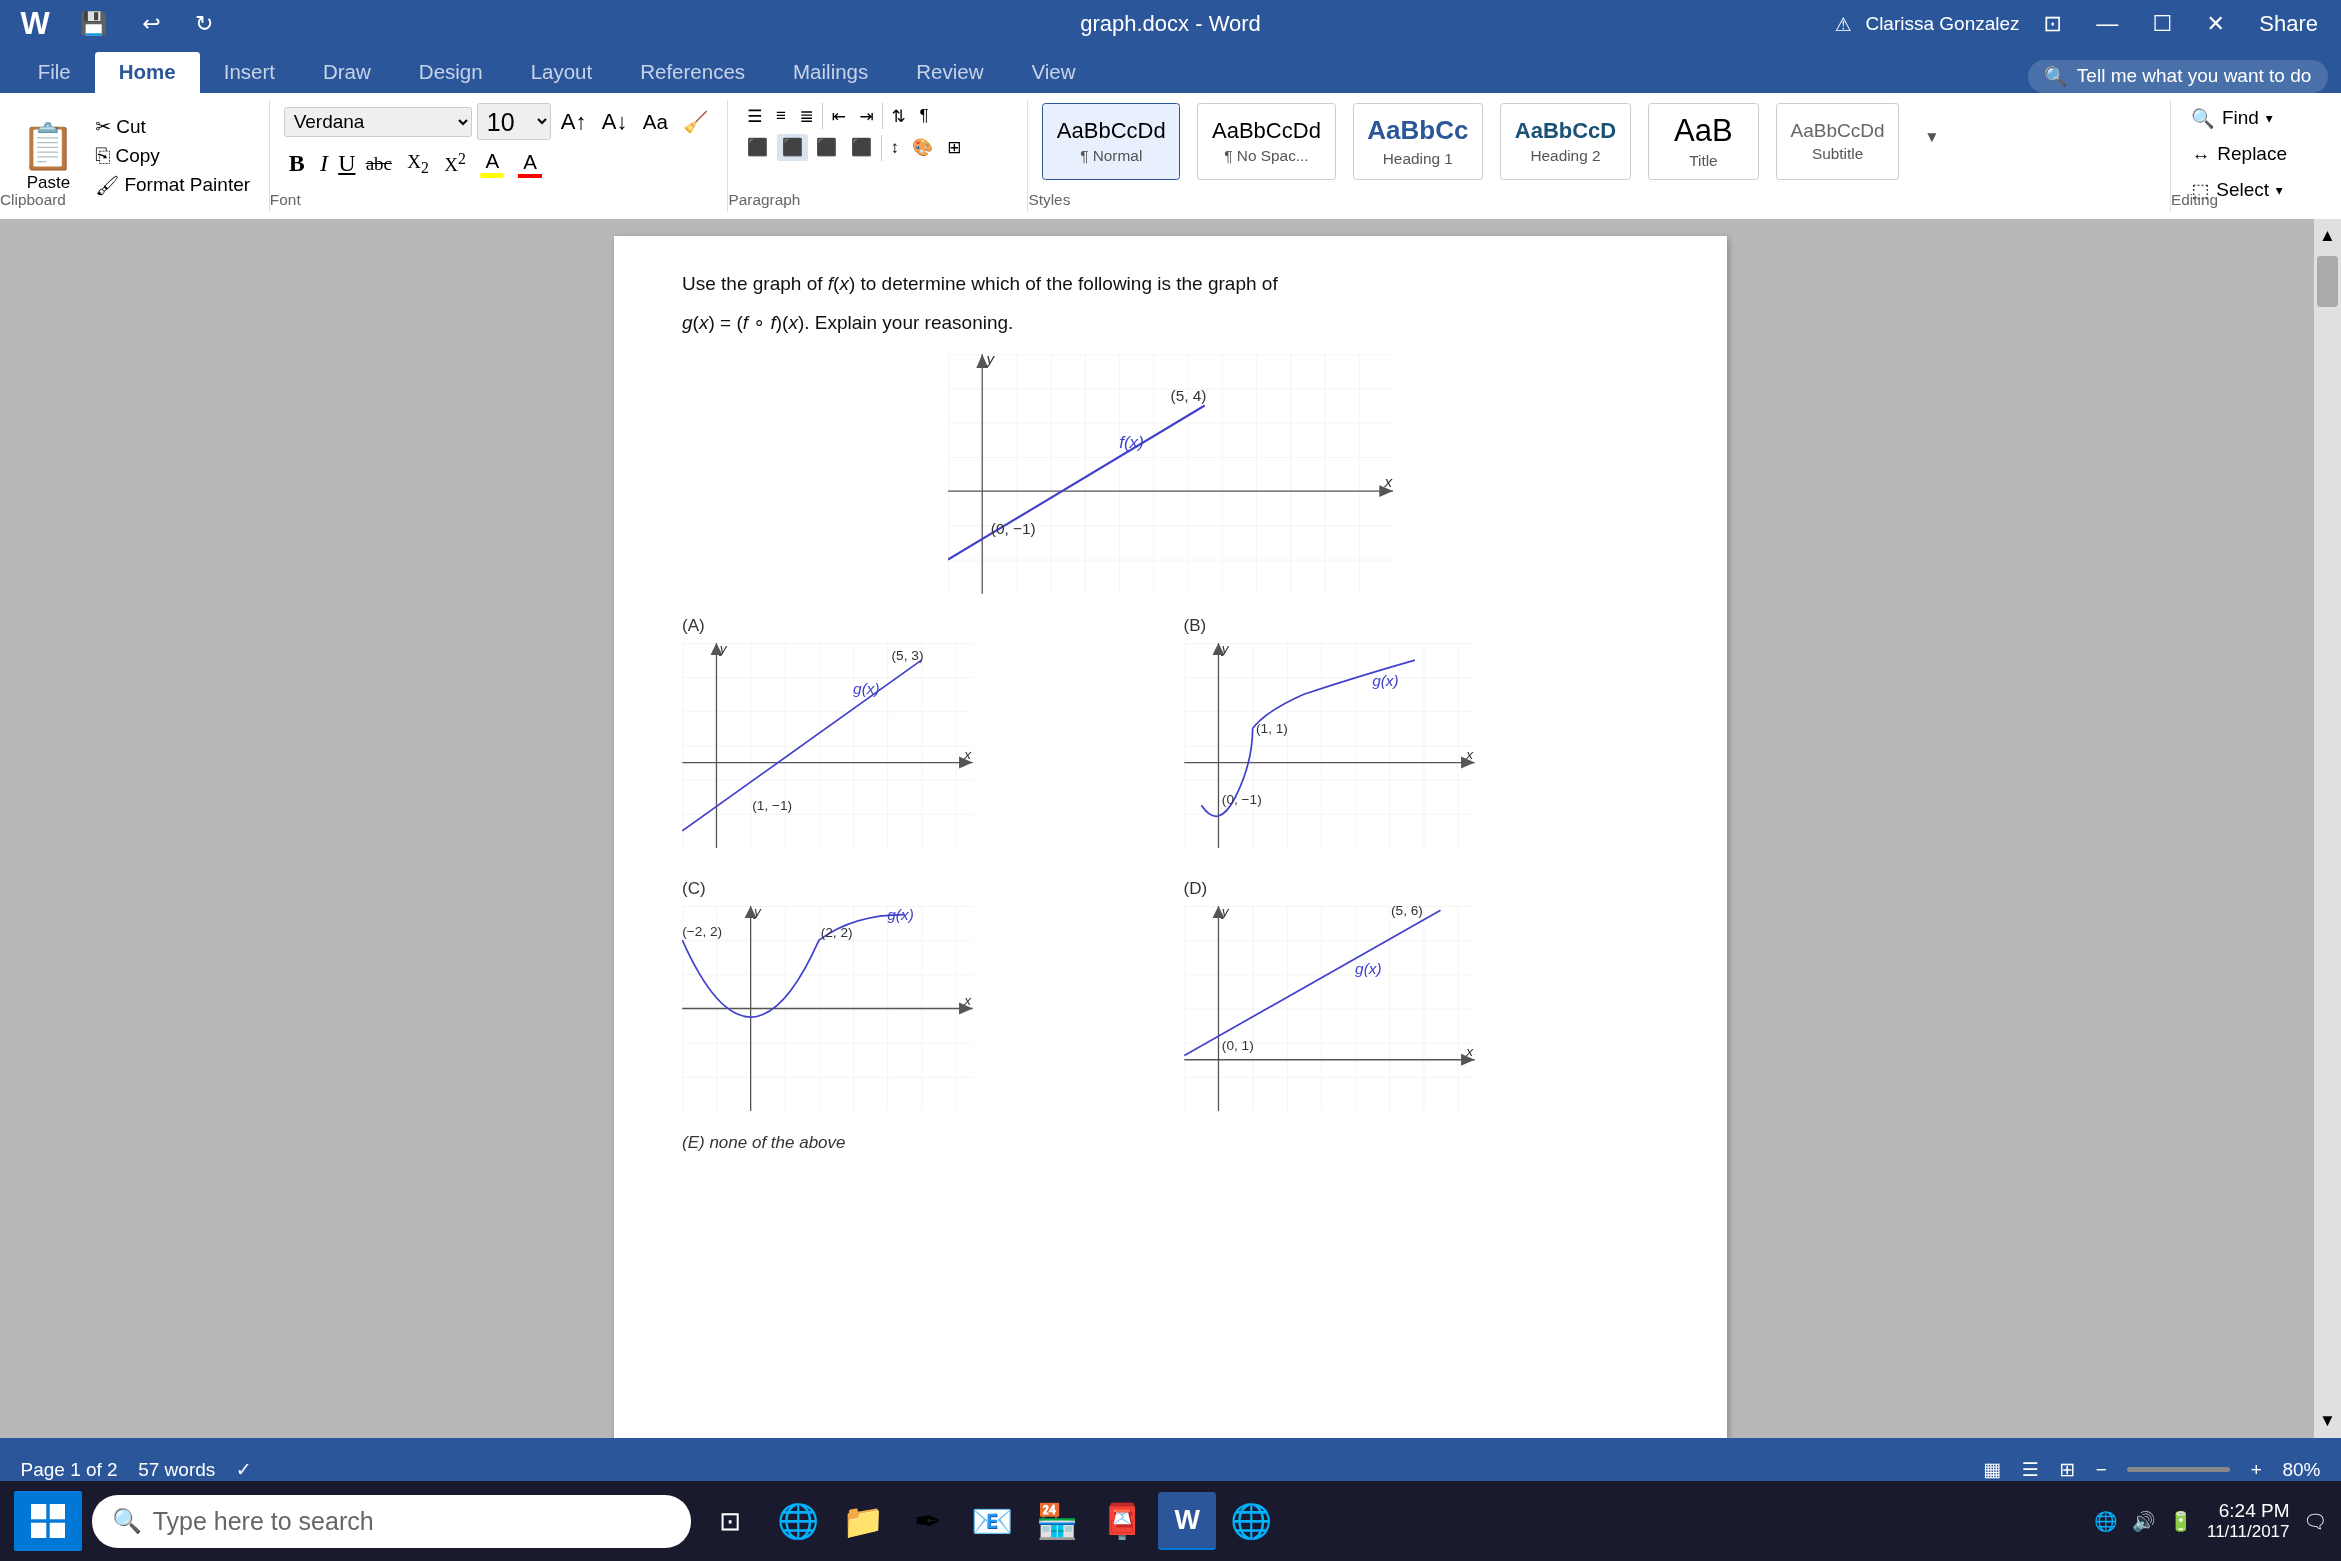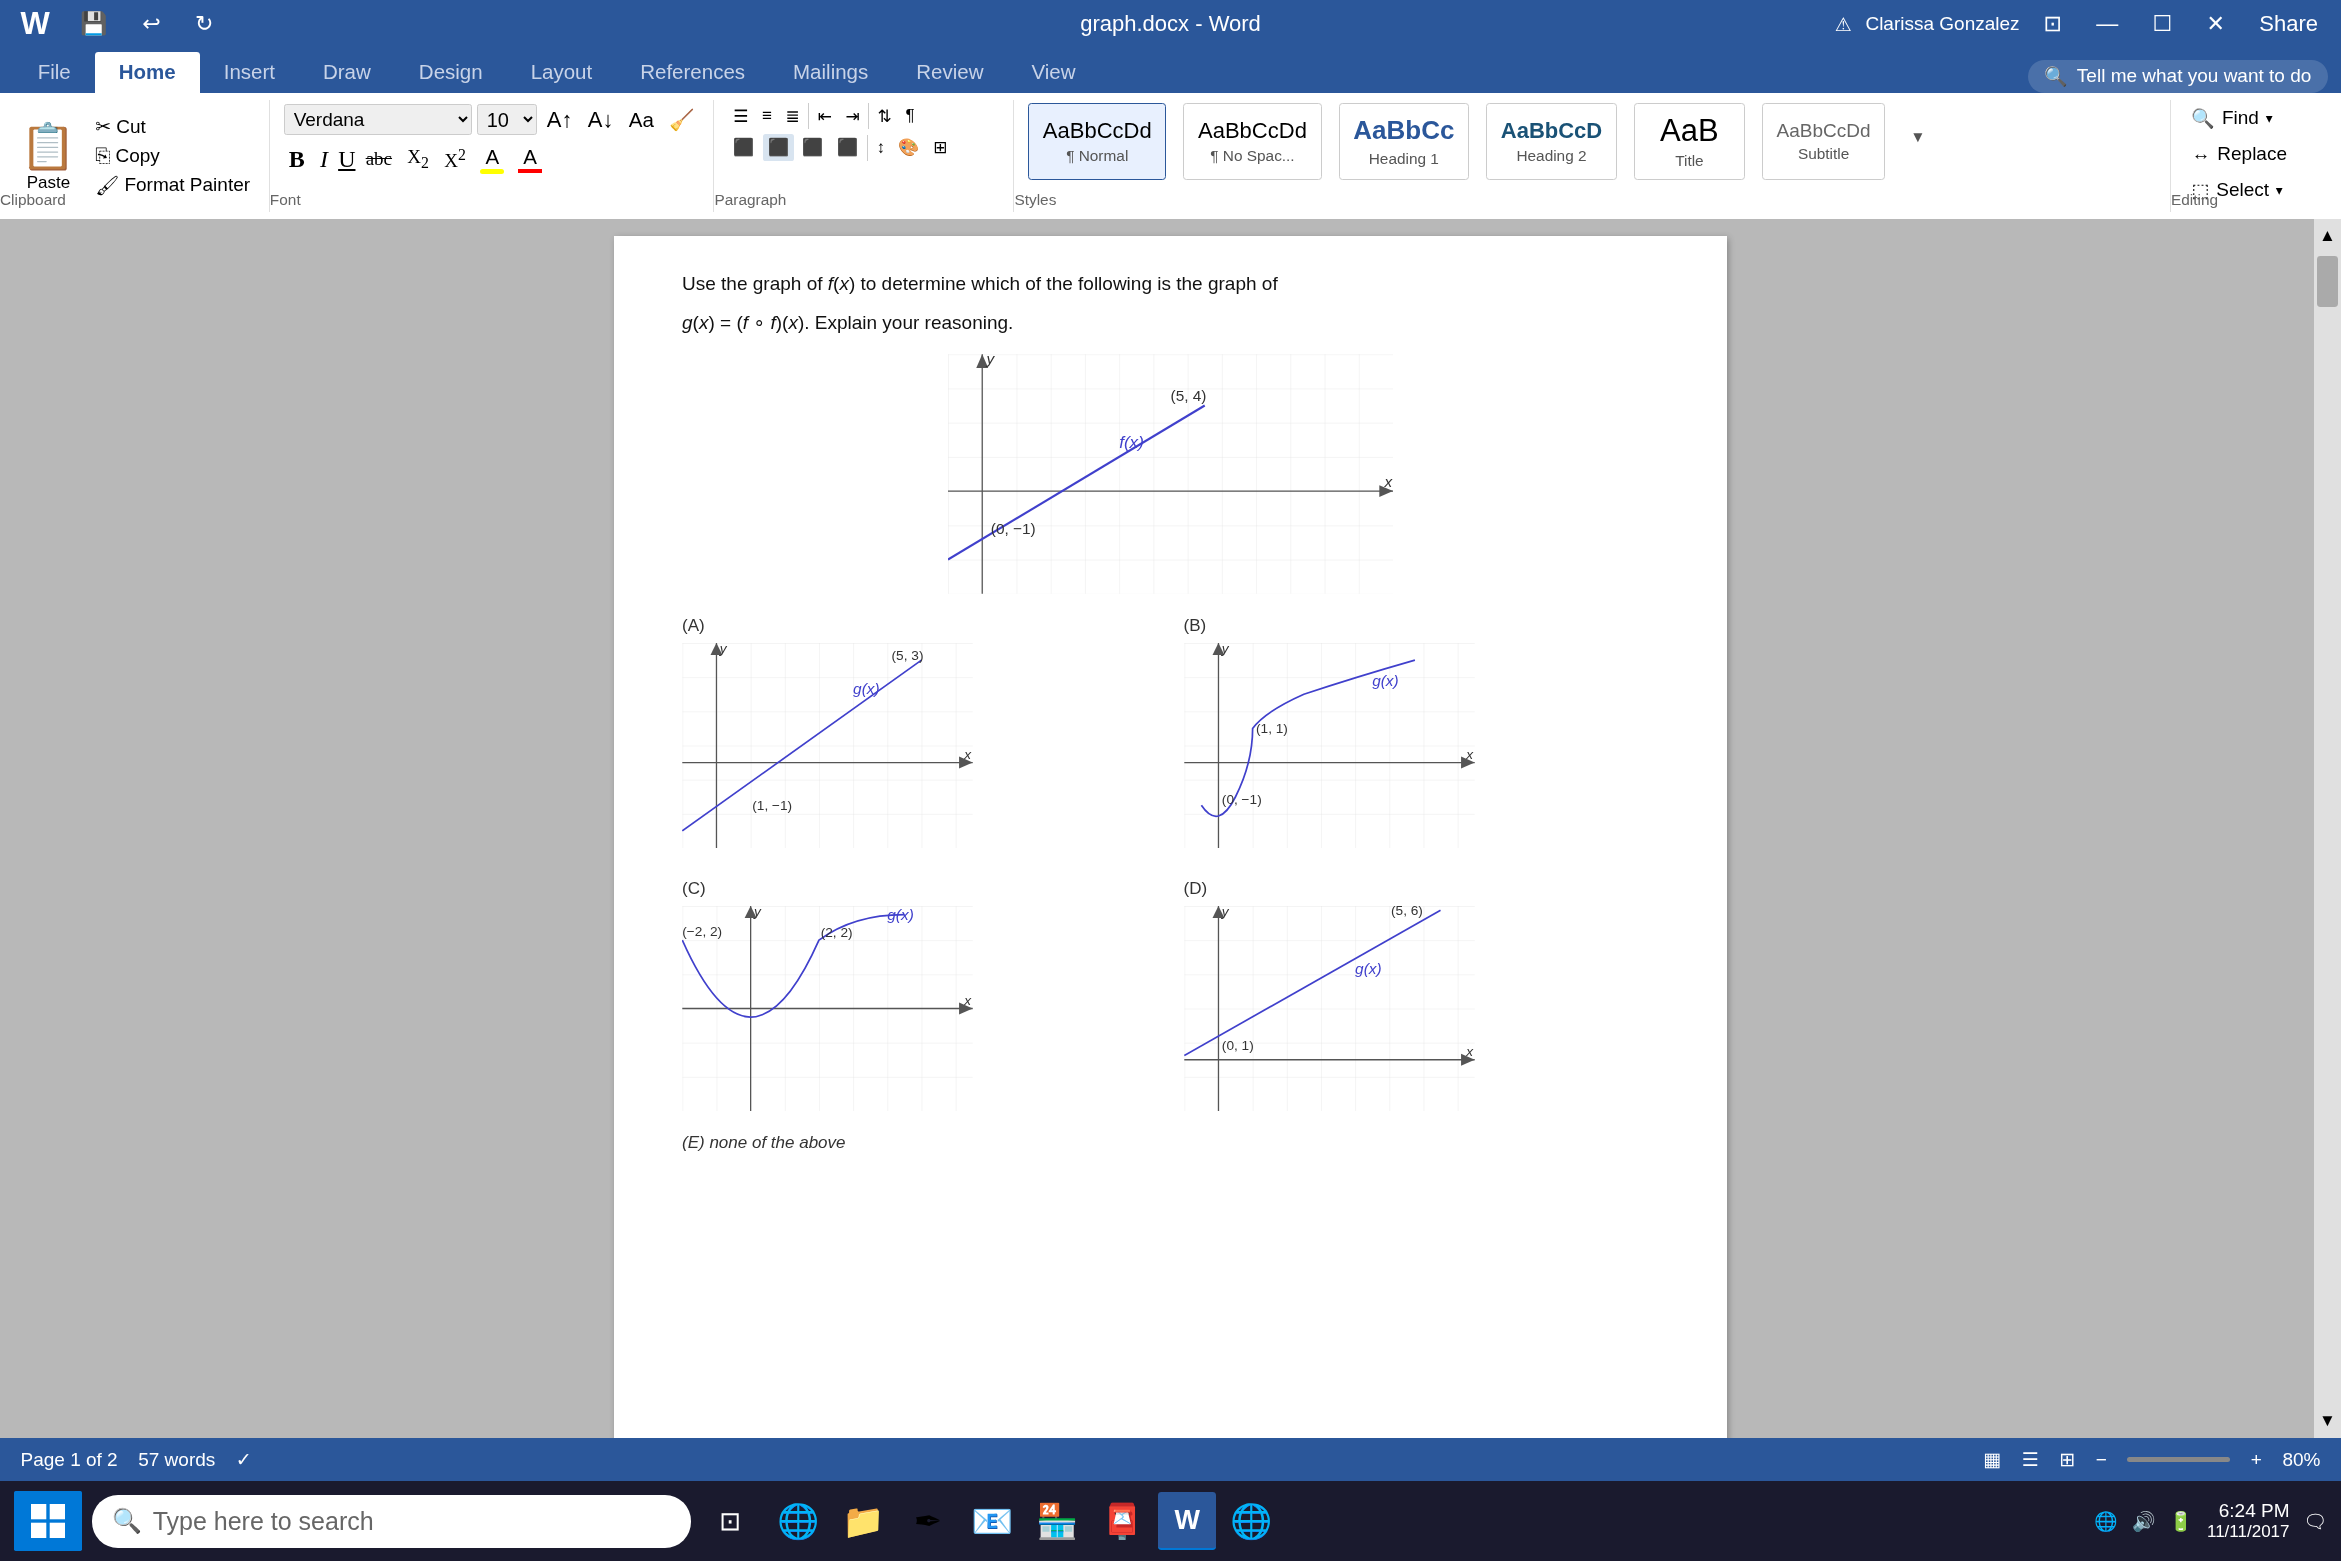--- a/index.html
+++ b/index.html
@@ -110,22 +110,22 @@
       border-radius: 2.6px;
       padding: 2.6px 5.1px;
       font-size: 19px;
       width: 188px;
       cursor: pointer;
     }
     .font-size-select {
       border: 0.9px solid #ccc;
       border-radius: 2.6px;
       padding: 2.6px 5.1px;
-      font-size: 20px;
-      width: 60px;
+      font-size: 25px;
+      width: 74px;
       cursor: pointer;
     }
     .font-btn {
       border: none;
       background: transparent;
       cursor: pointer;
       padding: 3.4px 5.1px;
       border-radius: 2.6px;
       font-size: 20.5px;
     }
@@ -162,21 +162,21 @@
     .editing-group { min-width: 171px; }
 
     
     .status-bar {
       position: fixed;
       bottom: 80px;
       left: 0; right: 0;
       height: 43px;
       background: #2b579a;
       display: flex;
-      align-items: center;
+      align-items: flex-end;
       padding: 0 20.5px;
       color: white;
       font-size: 19px;
       z-index: 100;
     }
     .status-bar-right {
       margin-left: auto;
       display: flex;
       align-items: center;
       gap: 20.5px;

